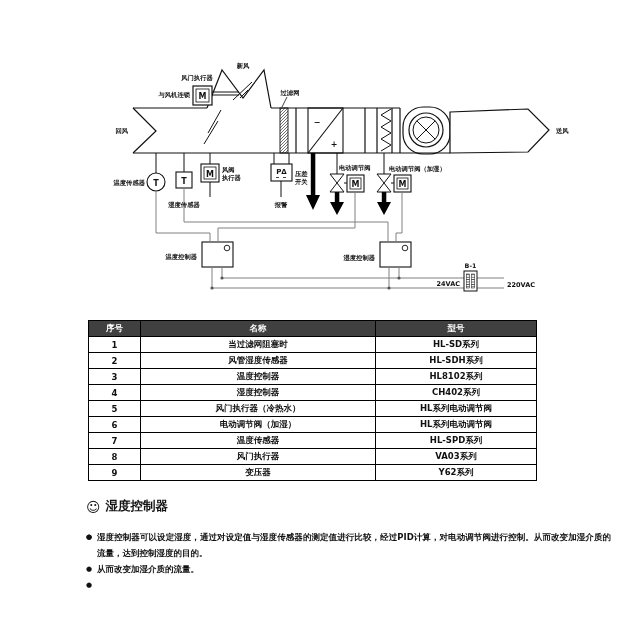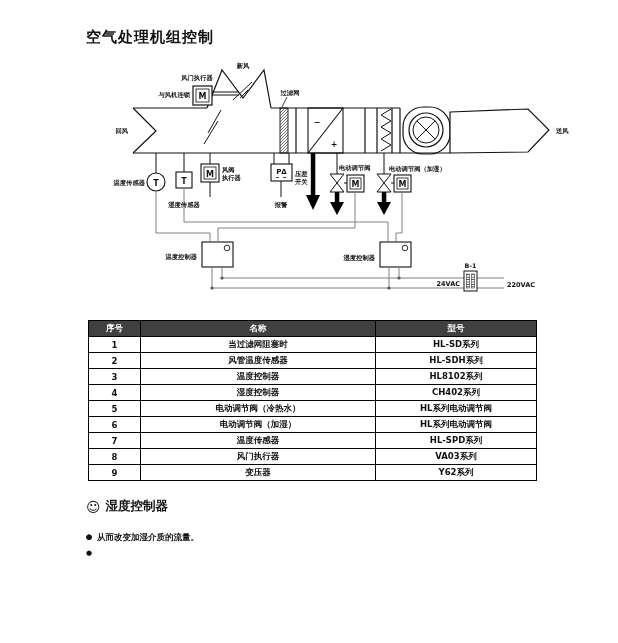--- a/index.html
+++ b/index.html
@@ -24,21 +24,20 @@
   .bullets{margin-top:14px;}
   .bullet{position:relative;padding-left:11px;font-size:8.5px;font-weight:bold;
           line-height:16px;text-align:justify;}
   .bullet .mark{position:absolute;left:0;top:0;font-size:7px;}
 </style>
 </head>
 <body>
 
 <div id="page">
 
-  <div class="title">空气处理机组控制</div>
 
   <svg width="618" height="318" viewBox="0 0 618 318" style="position:absolute;left:0;top:0;">
     <defs>
       <pattern id="hatch" width="3" height="3" patternUnits="userSpaceOnUse">
         <path d="M0,3 L3,0" stroke="#111" stroke-width="0.6"></path>
       </pattern>
       <pattern id="coil" width="3" height="2.4" patternUnits="userSpaceOnUse">
         <path d="M0,1.2 H3" stroke="#111" stroke-width="0.7"></path>
       </pattern>
     </defs>
@@ -226,36 +225,36 @@
         </tr>
       </thead>
       <tbody>
         <tr>
             <td>1</td>
             <td>当过滤网阻塞时</td>
             <td>HL-SD系列</td>
           </tr>
         <tr>
             <td>2</td>
-            <td>风管温度传感器</td>
+            <td>风管湿度传感器</td>
             <td>HL-SDH系列</td>
           </tr>
         <tr>
             <td>3</td>
             <td>温度控制器</td>
             <td>HL8102系列</td>
           </tr>
         <tr>
             <td>4</td>
             <td>湿度控制器</td>
             <td>CH402系列</td>
           </tr>
         <tr>
             <td>5</td>
-            <td>电动调节阀（冷热水）</td>
+            <td>风门执行器（冷热水）</td>
             <td>HL系列电动调节阀</td>
           </tr>
         <tr>
             <td>6</td>
             <td>电动调节阀（加湿）</td>
             <td>HL系列电动调节阀</td>
           </tr>
         <tr>
             <td>7</td>
             <td>温度传感器</td>
@@ -275,19 +274,19 @@
     </table>
   </div>
 
   <div class="wp">
     <div class="wp-head">
       <span class="wp-icon">☺</span>
       <span>湿度控制器</span>
     </div>
     <div class="bullets">
       <div class="bullet"><span class="mark">●</span></div>
-      <div class="bullet"><span class="mark">●</span></div>
+      <div class="bullet"><span class="mark">●</span><span>湿度控制器可以设定湿度，通过对设定值与湿度传感器的测定值进行比较，经过PID计算，对电动调节阀进行控制。从而改变加湿介质的流量，达到控制湿度的目的。</span></div>
       <div class="bullet"><span class="mark">●</span><span>从而改变加湿介质的流量。</span></div>
       <div class="bullet"><span class="mark">●</span></div>
     </div>
   </div>
 
 </div>
 
 </body></html>

